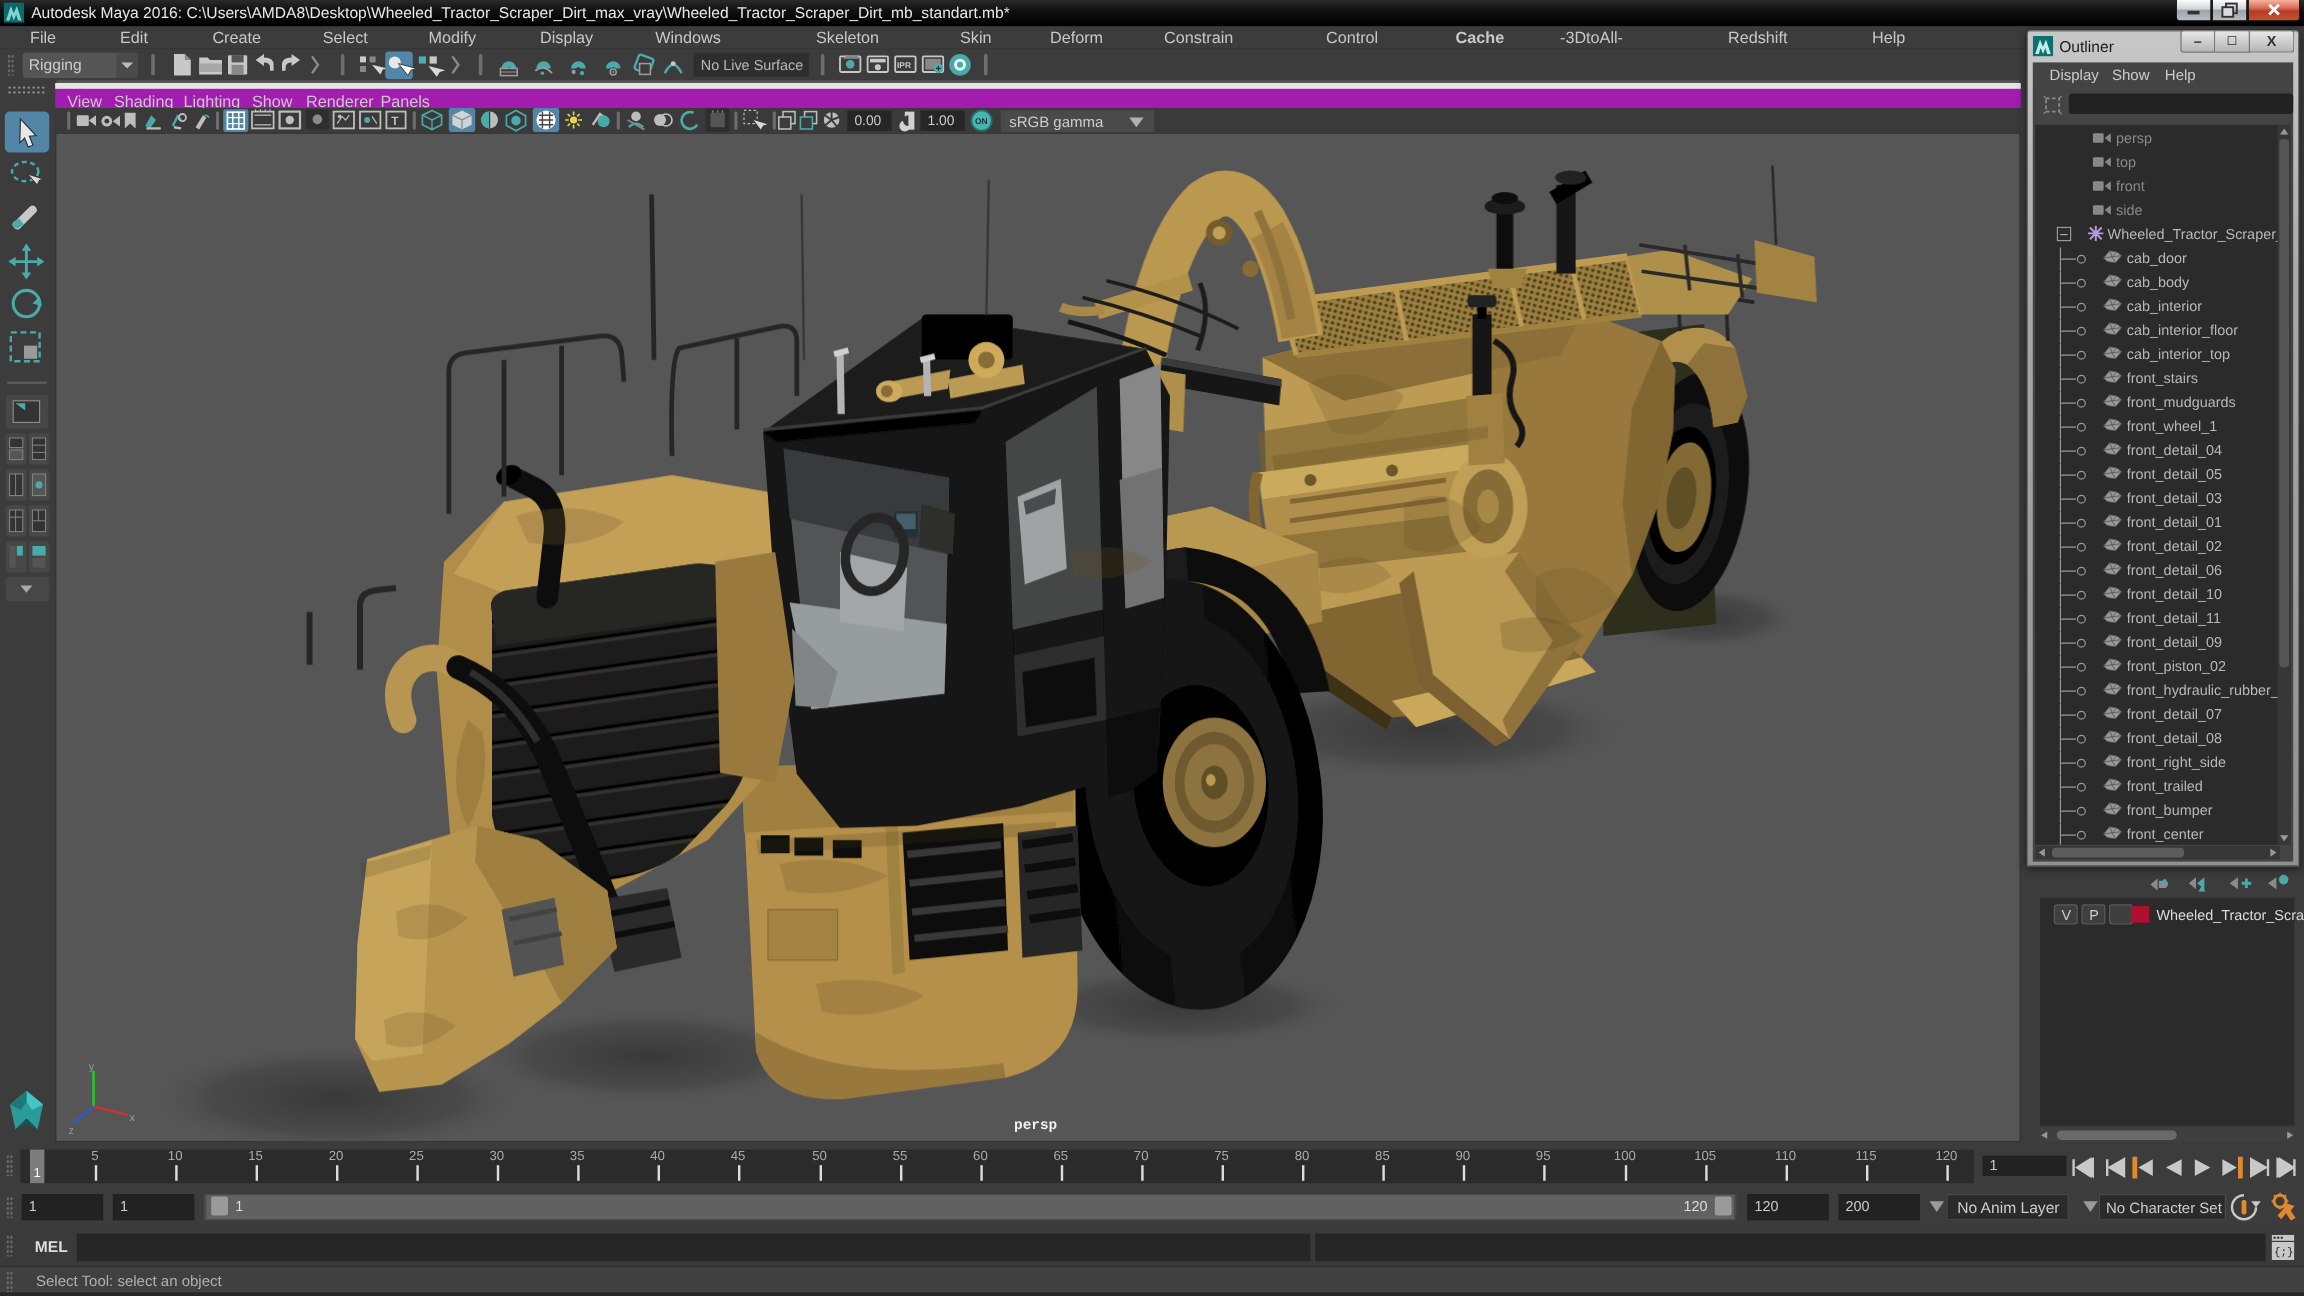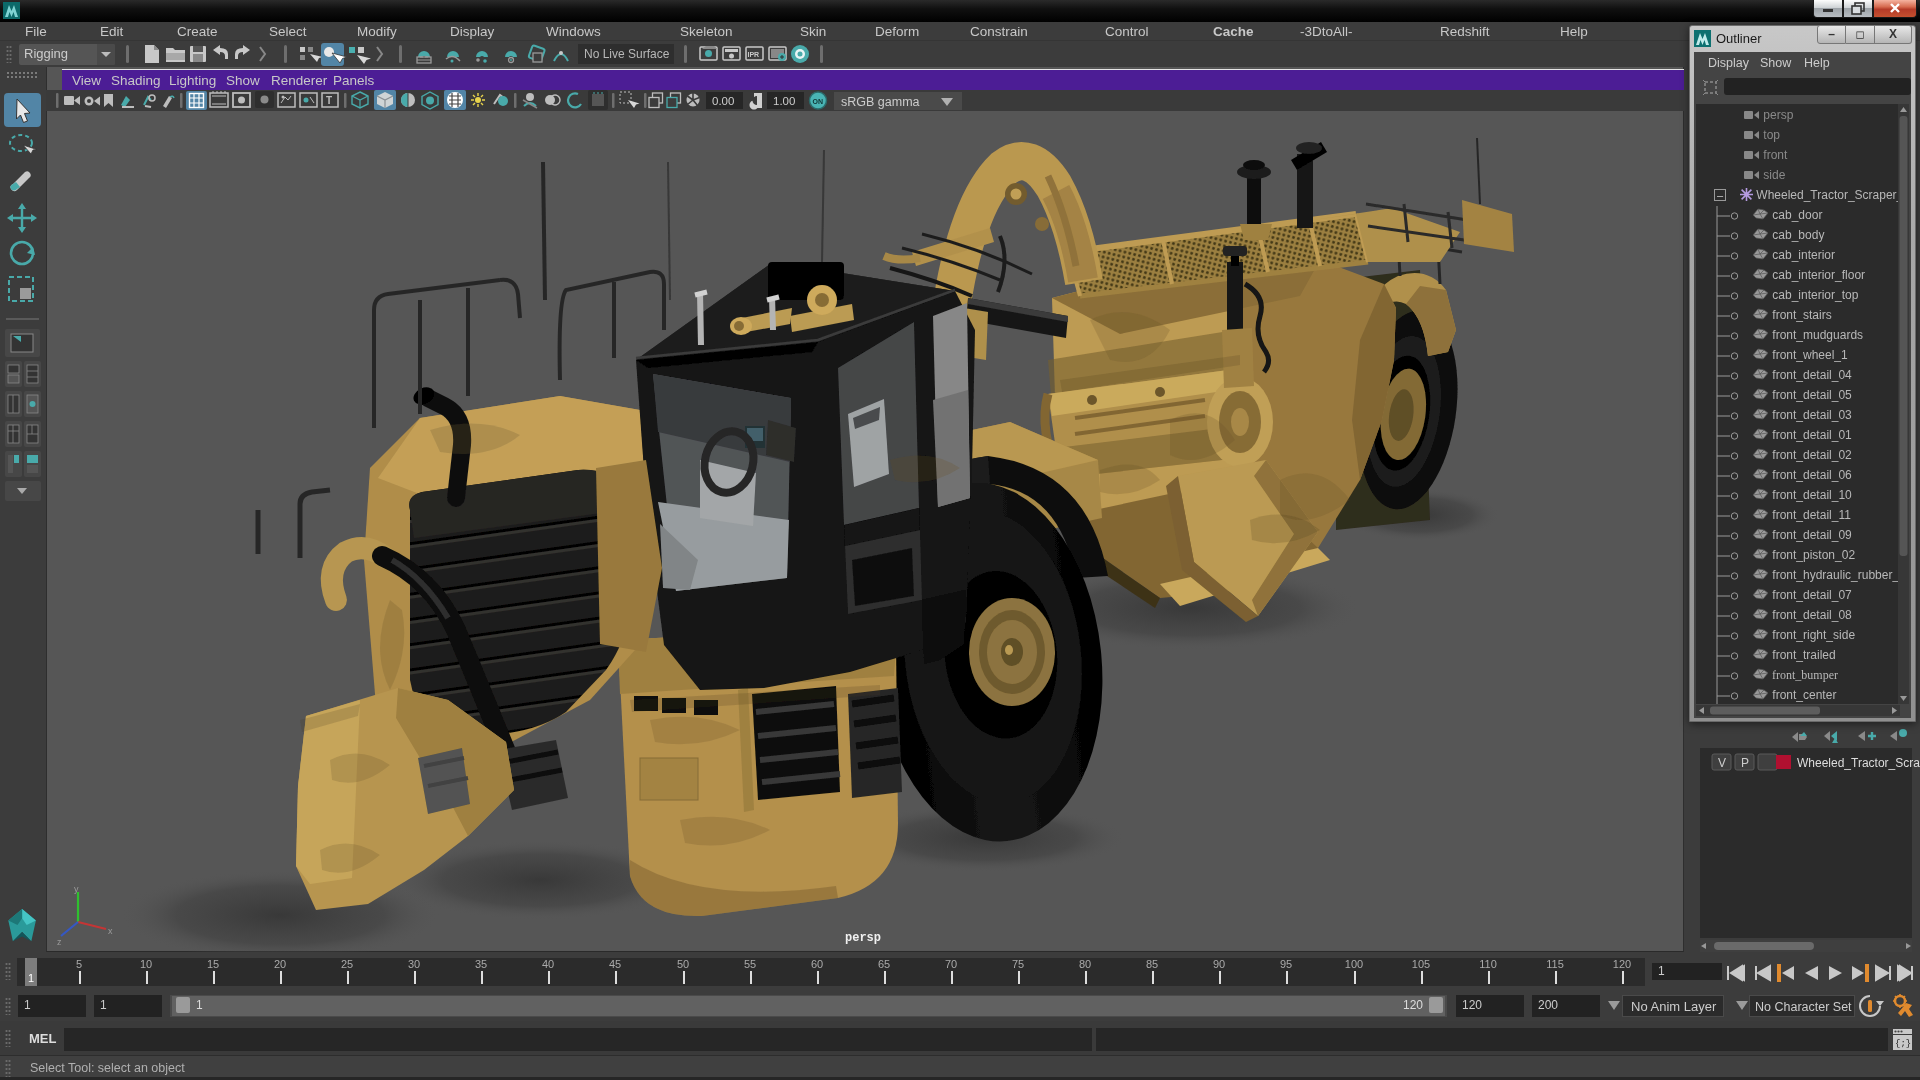--- a/index.html
+++ b/index.html
@@ -38,22 +38,22 @@
     border-radius:0 2px 2px 0; }
   #combo .arr:after { content:""; position:absolute; left:4px; top:8px; border:5px solid transparent;
     border-top-color:#bbb; }
 
   
   #toolbox { left:0; top:67px; width:45px; height:885px; background:#3c3c3c; }
 
   
   #viewport { left:46px; top:67px; width:1638px; height:885px; background:#565656;
     border-left:1px solid #2e2e2e; border-bottom:1px solid #2a2a2a; border-right:1px solid #2e2e2e; }
-  #panelmenu { left:62px; top:69px; width:1638px; height:21px; background:#4c1d95;
-    border-top:1px solid #e5e5e5; color:#c8c8c8; font-size:13.5px; }
+  #panelmenu { left:46px; top:69px; width:1638px; height:21px; background:#a21caf;
+    border-top:5px solid #e5e5e5; color:#c8c8c8; font-size:13.5px; }
   #panelmenu span { position:absolute; top:3px; }
   #paneltools { left:46px; top:90px; width:1638px; height:21px; background:#3a3a3a; }
   #persp { left:845px; top:931px; color:#f0f0f0; font-size:12px; font-family:"Liberation Mono",monospace; font-weight:bold; }
 
   
   #rightdock { left:1684px; top:67px; width:236px; height:885px; background:#3c3c3c; }
 
   
   #outliner { left:1689px; top:25px; width:227px; height:697px;
     background:linear-gradient(180deg,#c8c8c8,#a8a8a8 30%,#909090); border:1px solid #6a6a6a;
@@ -102,20 +102,21 @@
 </style>
 </head>
 <body>
 <div id="root">
 
   <div id="titlebar" class="abs">
     <svg class="abs ticon" viewBox="0 0 17 17">
         <rect width="17" height="17" fill="#0c6a6a"></rect>
         <path d="M2 15 L6 3 L8.5 9 L11 3 L15 15 L12 15 L10.5 10 L8.5 15 L6.5 10 L5 15 Z" fill="#7fd4d4"></path>
       </svg>
+    <div class="abs ttext">Autodesk Maya 2016: C:\Users\AMDA8\Desktop\Wheeled_Tractor_Scraper_Dirt_max_vray\Wheeled_Tractor_Scraper_Dirt_mb_standart.mb*</div>
     <div class="abs winbtns">
       <div class="winbtn first"><svg width="28" height="16" viewBox="0 0 28 16">
             <rect x="9" y="9" width="10" height="3" fill="#333"></rect>
           </svg></div>
       <div class="winbtn"><svg width="28" height="16" viewBox="0 0 28 16">
             <rect x="11" y="3" width="9" height="8" fill="none" stroke="#333" stroke-width="1.6"></rect>
             <rect x="8" y="6" width="9" height="8" fill="#d8dcdf" stroke="#333" stroke-width="1.6"></rect>
           </svg></div>
       <div class="winbtn close"><svg width="42" height="16" viewBox="0 0 42 16">
             <path d="M17 4 L25 12 M25 4 L17 12" stroke="#fff" stroke-width="2.4"></path>
@@ -1107,21 +1108,21 @@
                 <path d="M1 7 L6 1 L12 2 L16 5 L11 11 L4 10 Z" fill="#999" stroke="#555" stroke-width="0.7"></path>
                 <path d="M1 7 L8 6 L12 2 M8 6 L11 11 M6 1 L8 6 L16 5" stroke="#555" stroke-width="0.7" fill="none"></path>
               </svg> front_trailed</span>
           </div>
           <div class="row" style="top:562px;">
             <svg style="position:absolute;left:20px;top:0" width="50" height="20">
               <line x1="1" y1="0" x2="1" y2="20" stroke="#999"></line>
               <line x1="1" y1="10" x2="14" y2="10" stroke="#999"></line>
               <circle cx="18.5" cy="10" r="3.2" fill="none" stroke="#999"></circle>
             </svg>
-            <span style="position:absolute;left:56px;top:2px;font-family:Liberation Serif, serif;"><svg width="17" height="12" viewBox="0 0 17 12" style="vertical-align:-1px">
+            <span style="position:absolute;left:56px;top:2px;"><svg width="17" height="12" viewBox="0 0 17 12" style="vertical-align:-1px">
                 <path d="M1 7 L6 1 L12 2 L16 5 L11 11 L4 10 Z" fill="#999" stroke="#555" stroke-width="0.7"></path>
                 <path d="M1 7 L8 6 L12 2 M8 6 L11 11 M6 1 L8 6 L16 5" stroke="#555" stroke-width="0.7" fill="none"></path>
               </svg> front_bumper</span>
           </div>
           <div class="row" style="top:582px;">
             <svg style="position:absolute;left:20px;top:0" width="50" height="20">
               <line x1="1" y1="0" x2="1" y2="20" stroke="#999"></line>
               <line x1="1" y1="10" x2="14" y2="10" stroke="#999"></line>
               <circle cx="18.5" cy="10" r="3.2" fill="none" stroke="#999"></circle>
             </svg>

